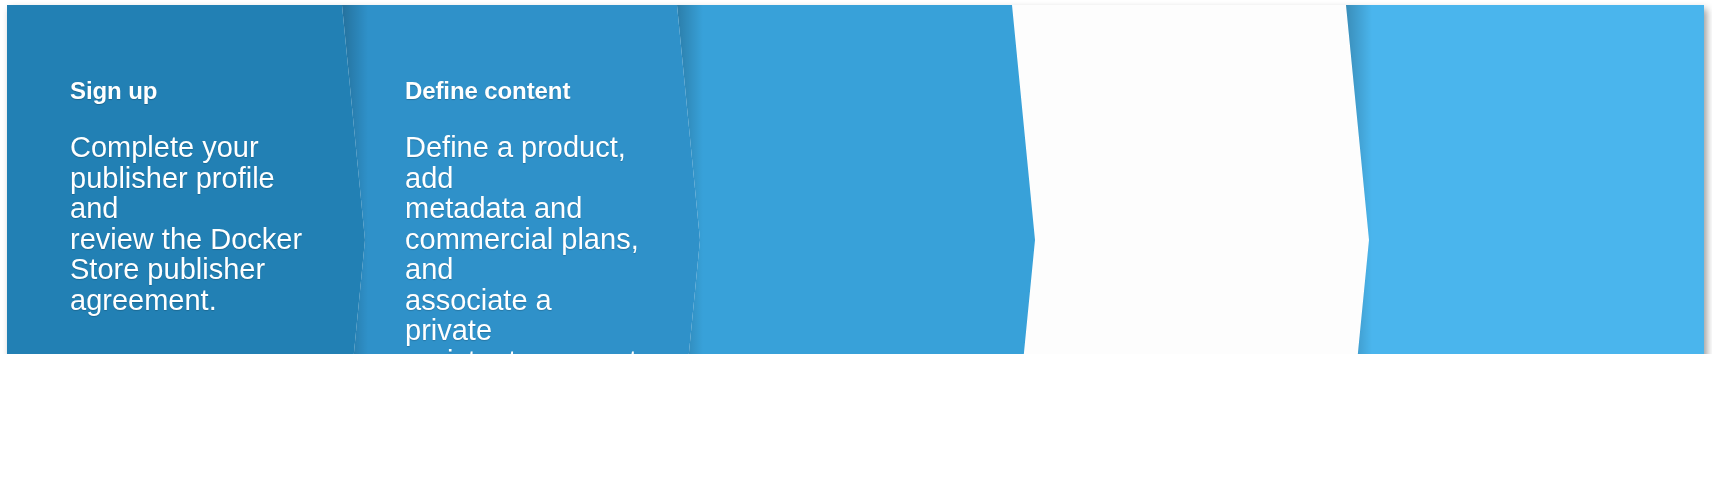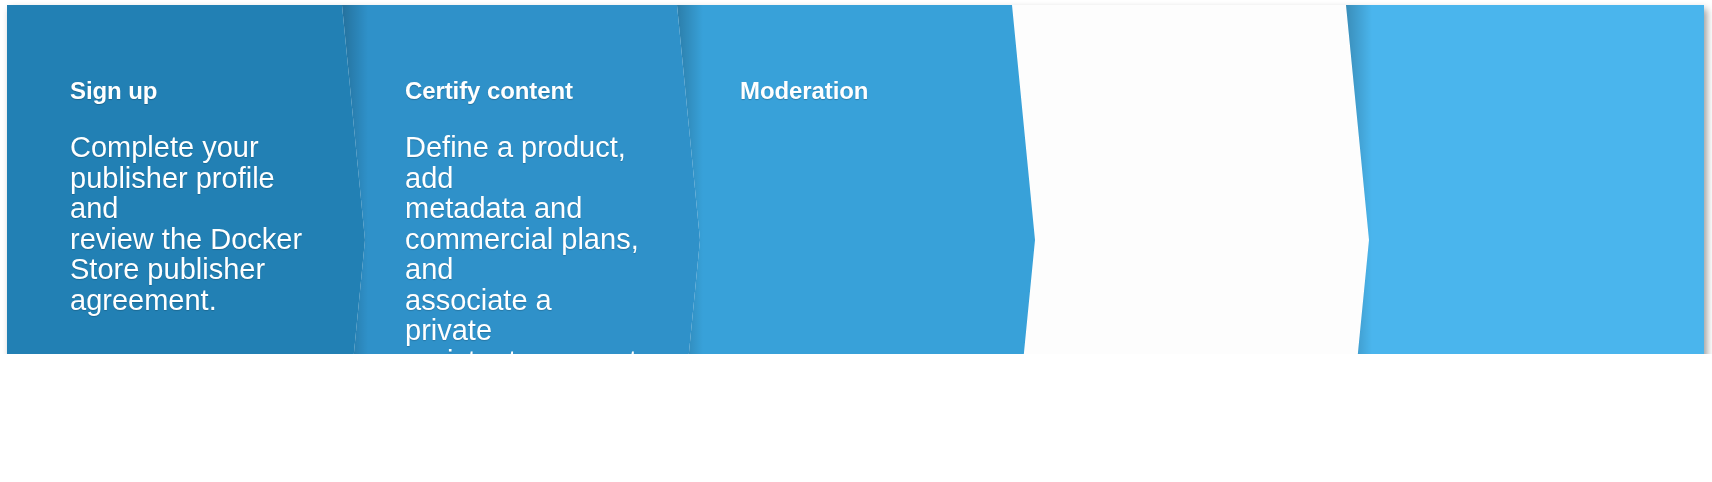--- a/index.html
+++ b/index.html
@@ -104,34 +104,33 @@
 publisher profile and
 review the Docker
 Store publisher
 agreement.</div>
           </div>
         </div>
         <div class="chevron" style="left: 335px; width: 358px; z-index: 4;">
           <div class="chev-shape" style="background: rgb(47, 145, 201); clip-path: polygon(0% 0%, 93.575% 0%, 100% 50%, 93.575% 100%, 0% 100%, 6.425% 50%);"></div>
           <div class="chev-edge-shadow" style="left: 0px; clip-path: polygon(0% 0%, 100% 0%, 100% 100%, 0% 100%, 88.46% 50%); background: linear-gradient(to right, rgba(0, 0, 0, 0.22), rgba(0, 0, 0, 0));"></div>
           <div class="chev-text">
-            <div class="chev-title">Certify content</div>
+            <div class="chev-title">Define content</div>
             <div class="chev-body">Define a product, add
 metadata and
 commercial plans, and
 associate a private
 registry to support
 versions</div>
           </div>
         </div>
         <div class="chevron" style="left: 670px; width: 358px; z-index: 3;">
           <div class="chev-shape" style="background: rgb(56, 161, 217); clip-path: polygon(0% 0%, 93.575% 0%, 100% 50%, 93.575% 100%, 0% 100%, 6.425% 50%);"></div>
           <div class="chev-edge-shadow" style="left: 0px; clip-path: polygon(0% 0%, 100% 0%, 100% 100%, 0% 100%, 88.46% 50%); background: linear-gradient(to right, rgba(0, 0, 0, 0.22), rgba(0, 0, 0, 0));"></div>
           <div class="chev-text">
-            <div class="chev-title">Moderation</div>
           </div>
         </div>
         <div class="chevron" style="left: 1339px; width: 358px; z-index: 1;">
           <div class="chev-shape" style="background: rgb(74, 181, 237); clip-path: polygon(0% 0%, 100% 0%, 100% 100%, 0% 100%, 6.425% 50%);"></div>
           <div class="chev-edge-shadow" style="left: 0px; clip-path: polygon(0% 0%, 100% 0%, 100% 100%, 0% 100%, 88.46% 50%); background: linear-gradient(to right, rgba(0, 0, 0, 0.22), rgba(0, 0, 0, 0));"></div>
         </div>
       </div>
   </div>
 </div>
 

